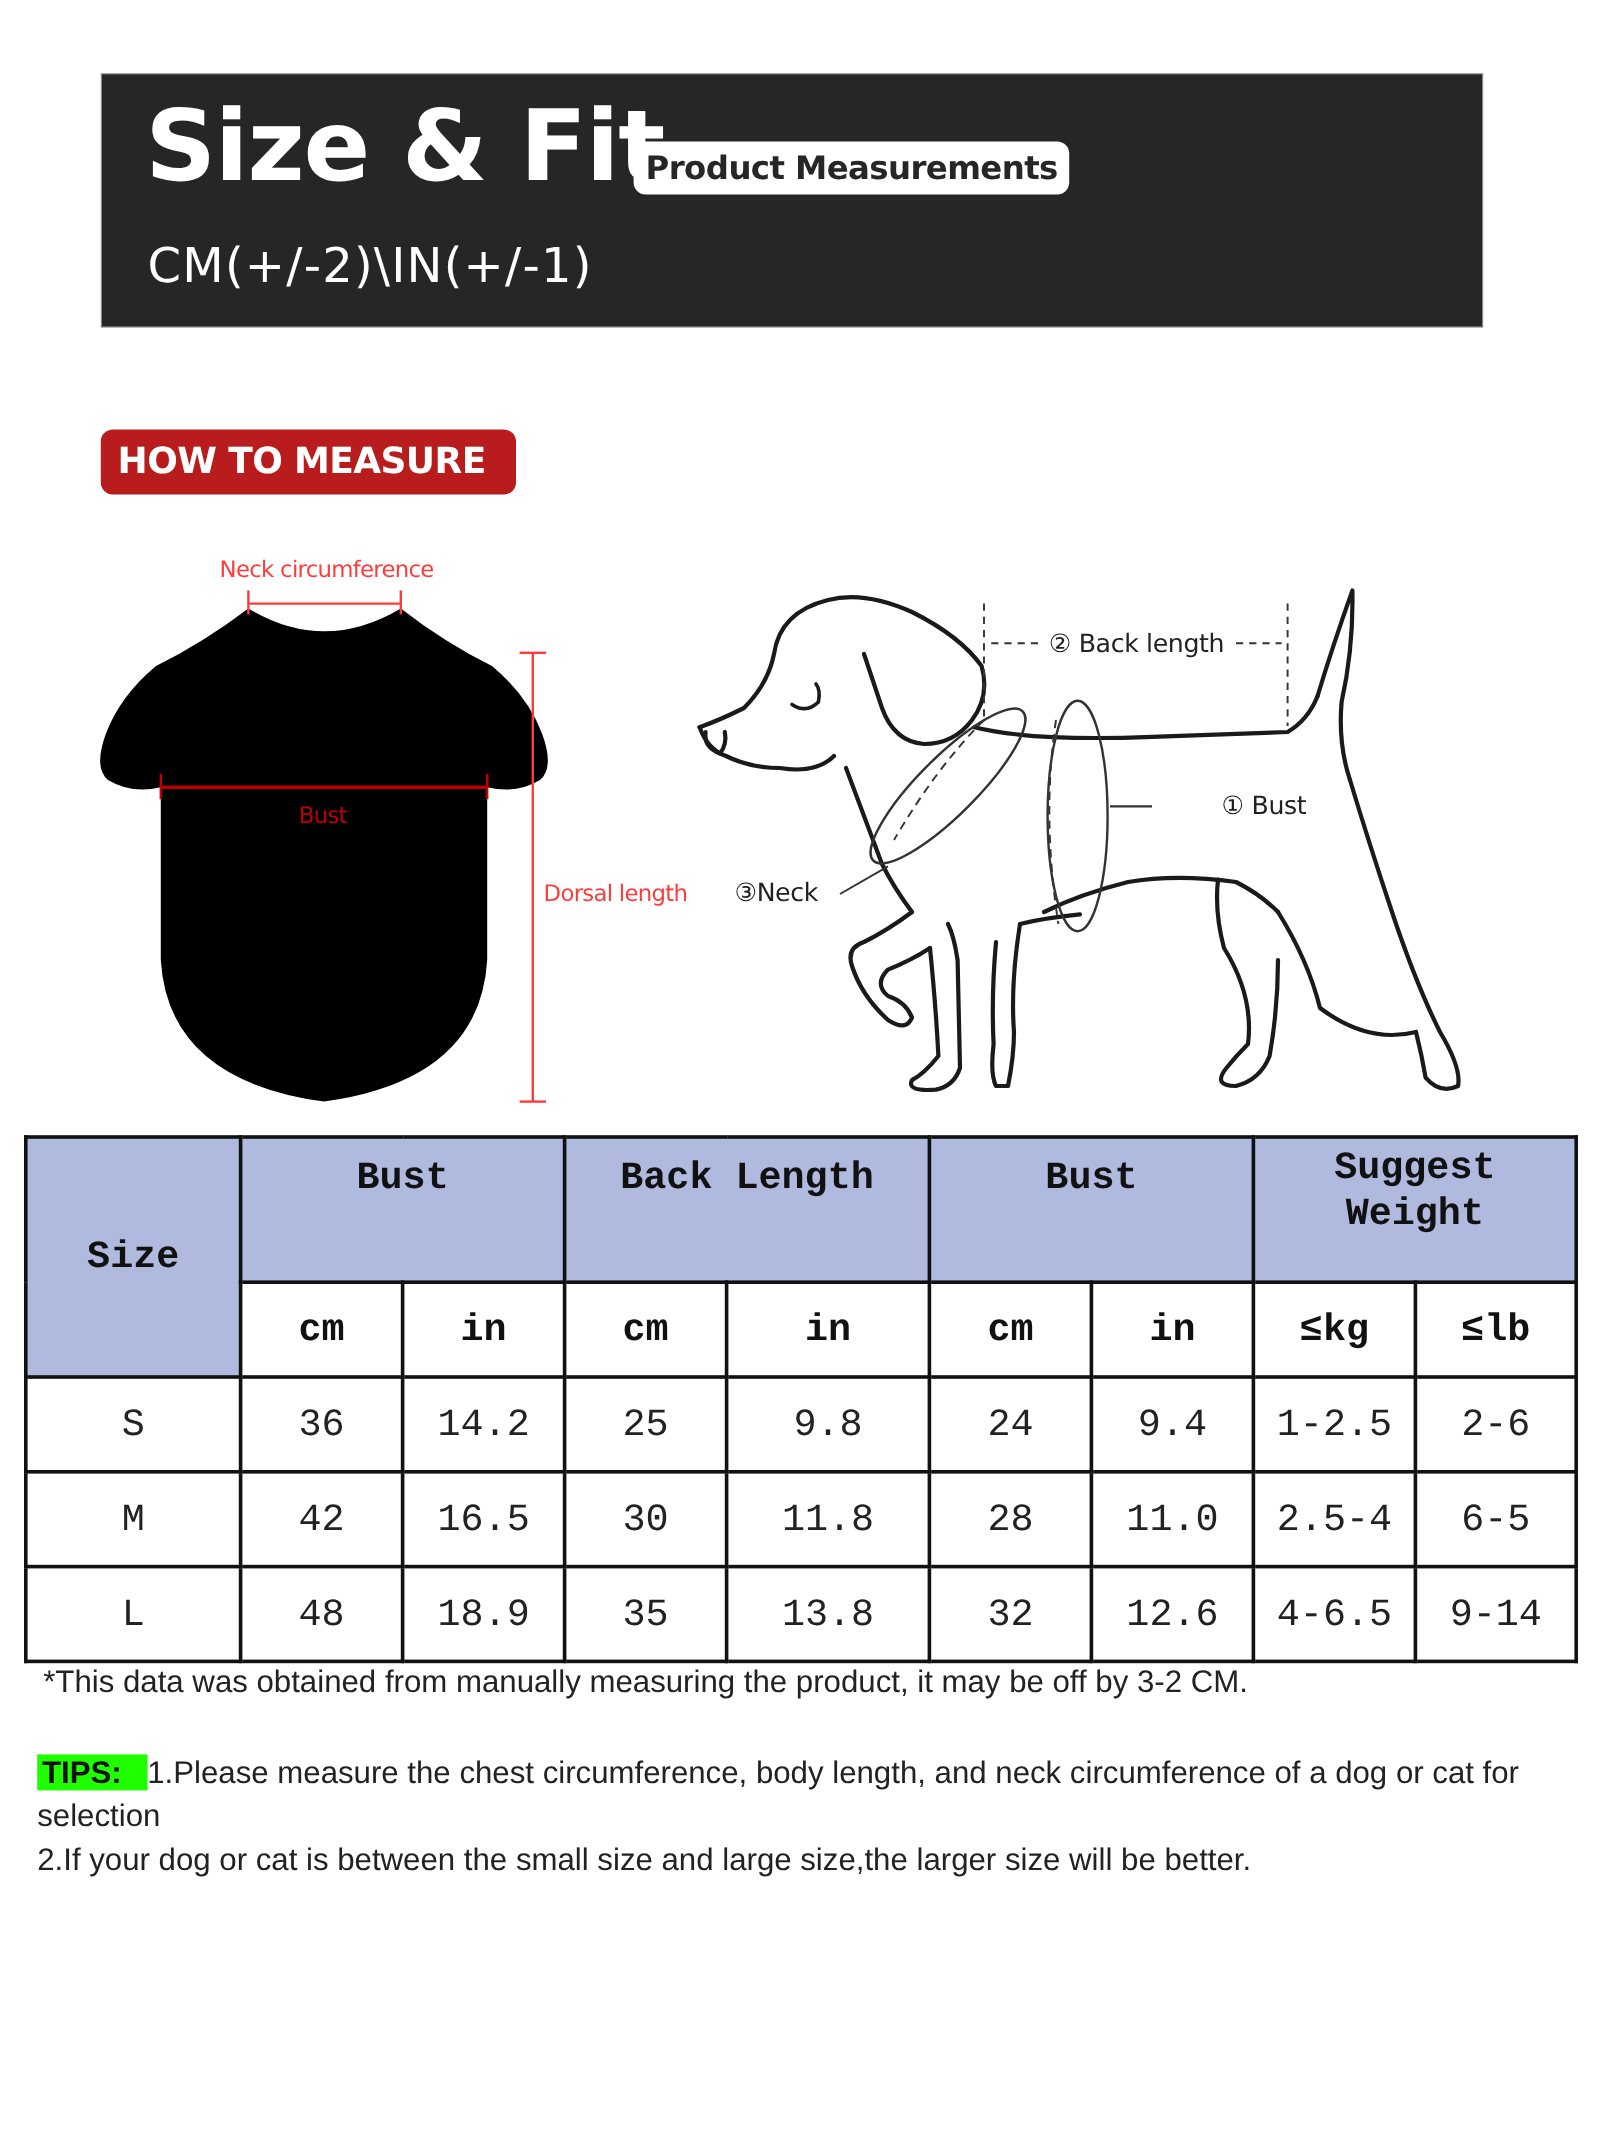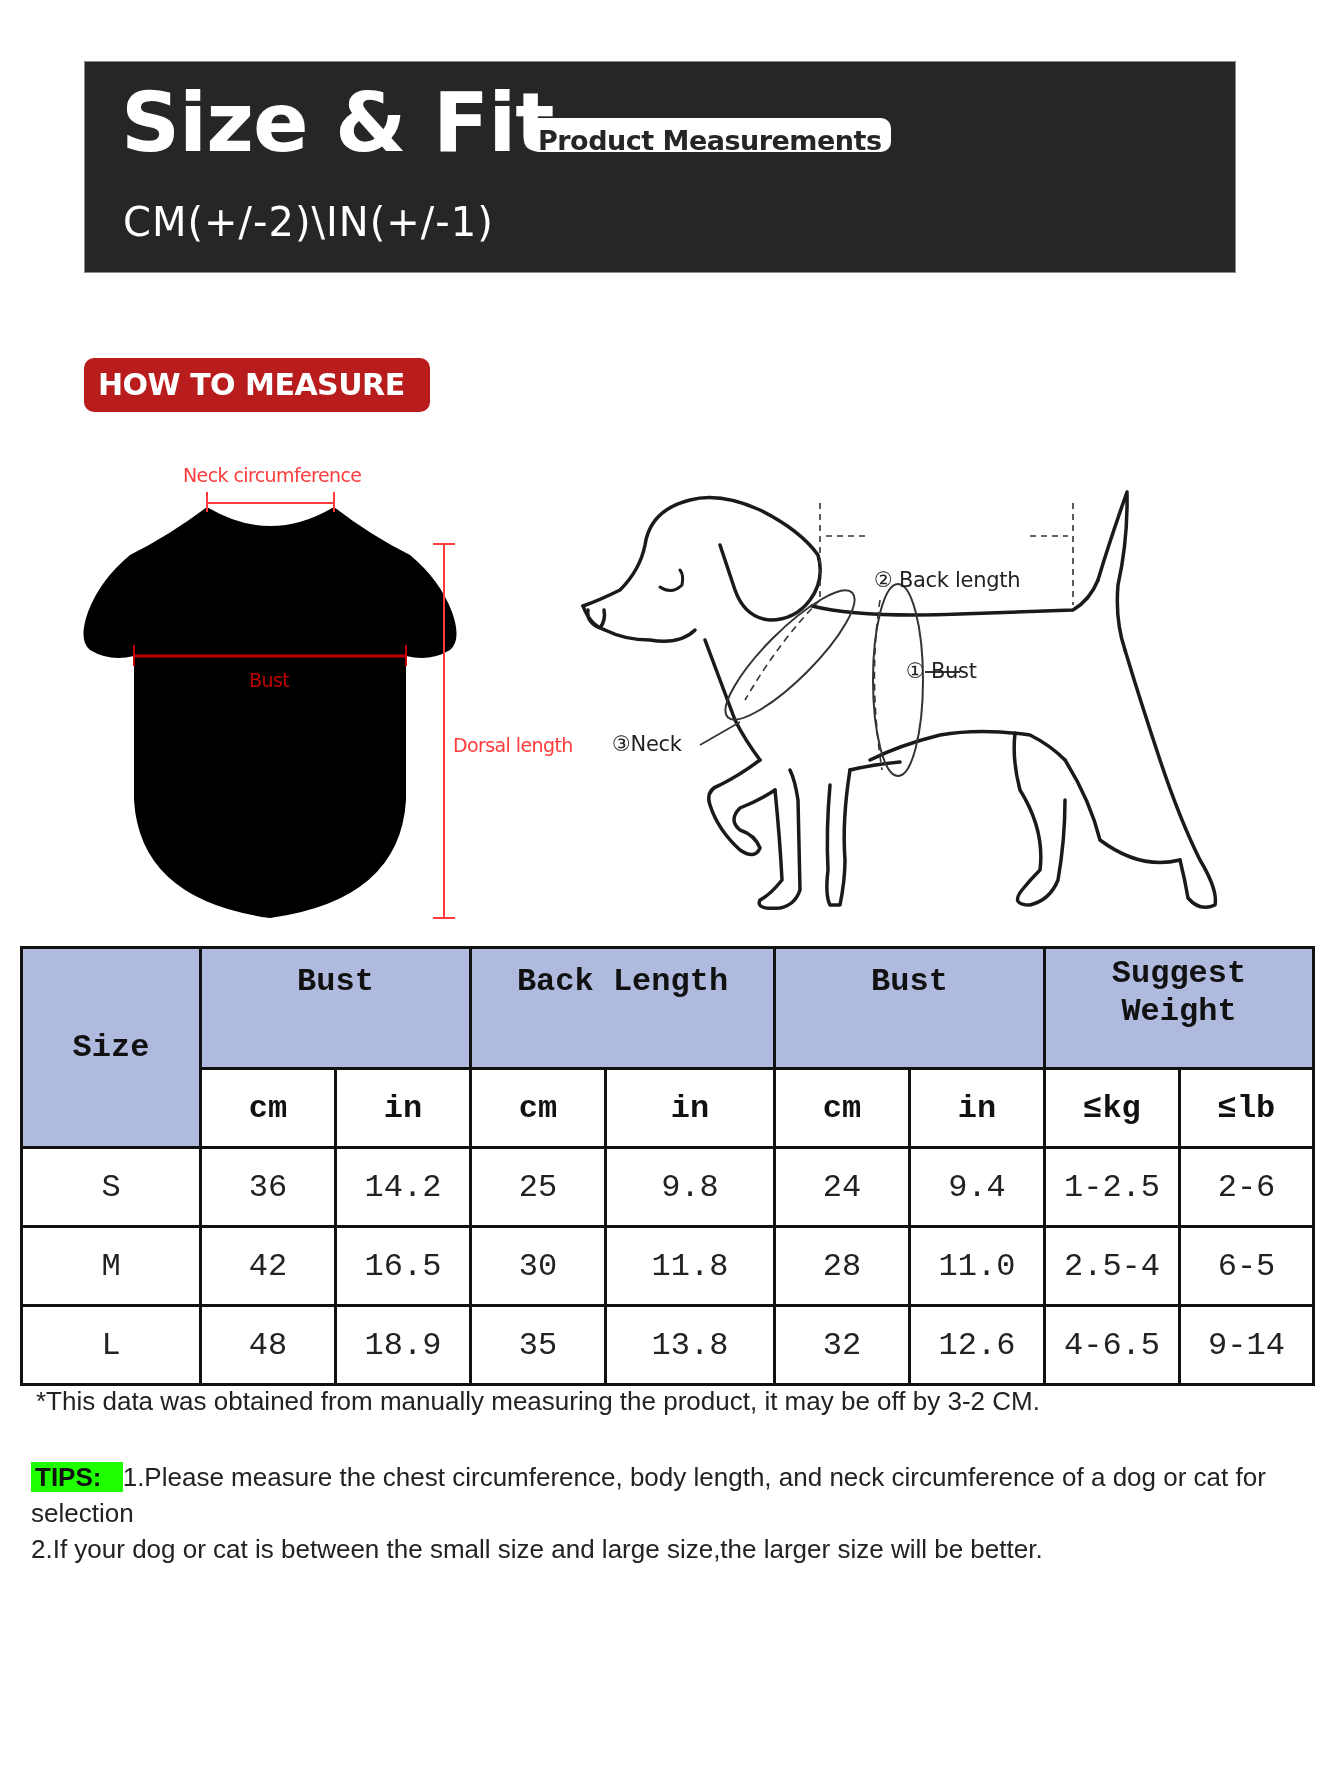--- a/index.html
+++ b/index.html
@@ -4,21 +4,21 @@
 <style>
   html, body { margin: 0; padding: 0; background: #ffffff; }
   body { width: 1340px; height: 1785px; position: relative; overflow: hidden;
          font-family: "DejaVu Sans", sans-serif; color: #111; }
 
   .banner { position: absolute; left: 85px; top: 62px; width: 1150px; height: 210px;
             background: #262626; box-shadow: 0 0 0 1px #8a8a8a; }
   .banner .title { position: absolute; left: 36px; top: 20px; color: #fff;
             font-family: "DejaVu Sans", sans-serif; font-weight: bold; font-size: 82px;
             letter-spacing: -1px; line-height: 1; }
-  .banner .pill { position: absolute; left: 443px; top: 56px; height: 34px; padding: 0 10px;
+  .banner .pill { position: absolute; left: 443px; top: 56px; height: 44px; padding: 0 10px;
             background: #fff; border-radius: 10px; color: #262626;
             font-family: "DejaVu Sans", sans-serif; font-weight: bold; font-size: 27px;
             line-height: 46px; letter-spacing: -0.5px; }
   .banner .tolerance { position: absolute; left: 38px; top: 140px; color: #fff;
             font-family: "DejaVu Sans", sans-serif; font-size: 40px; line-height: 1;
             letter-spacing: 1px; }
 
   .howto { position: absolute; left: 84px; top: 358px; width: 346px; height: 54px;
            background: #b91c1c; border-radius: 10px; color: #fff;
            font-family: "DejaVu Sans", sans-serif; font-weight: bold; font-size: 30px;
@@ -120,22 +120,22 @@
       <ellipse cx="790" cy="655" rx="24" ry="88" transform="rotate(45 790 655)" stroke-width="2"></ellipse>
       <path d="M820,600 Q780,640 745,700" stroke-dasharray="7,5"></path>
       <line x1="700" y1="745" x2="740" y2="722" stroke-width="1.6"></line>
     </g>
   </svg>
 
   <div class="lbl red" style="left:183px; top:26px;">Neck circumference</div>
   <div class="lbl darkred" style="left:249px; top:231px;">Bust</div>
   <div class="lbl red" style="left:453px; top:296px;">Dorsal length</div>
 
-  <div class="lbl dog" style="left:874px; top:86px;margin-top:44px;">② Back length</div>
-  <div class="lbl dog" style="left:906px; top:221px;">① Bust</div>
+  <div class="lbl dog" style="left:874px; top:86px;">② Back length</div>
+  <div class="lbl dog" style="left:1018px; top:221px;">① Bust</div>
   <div class="lbl dog" style="left:612px; top:294px;">③Neck</div>
 </div>
 
 <table class="sizes">
   <colgroup>
     <col style="width:179px">
       <col style="width:135px">
       <col style="width:135px">
     <col style="width:135px">
       <col style="width:169px">

